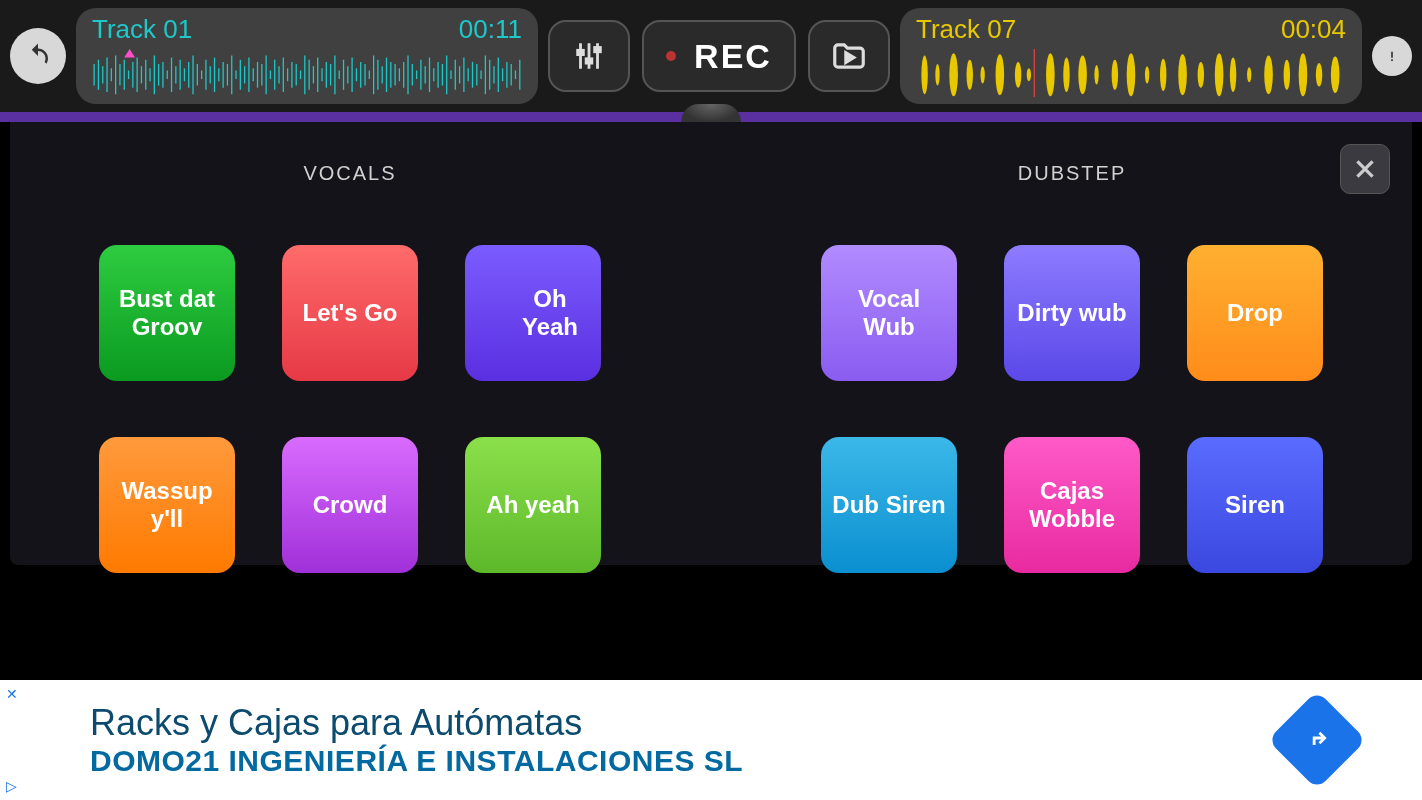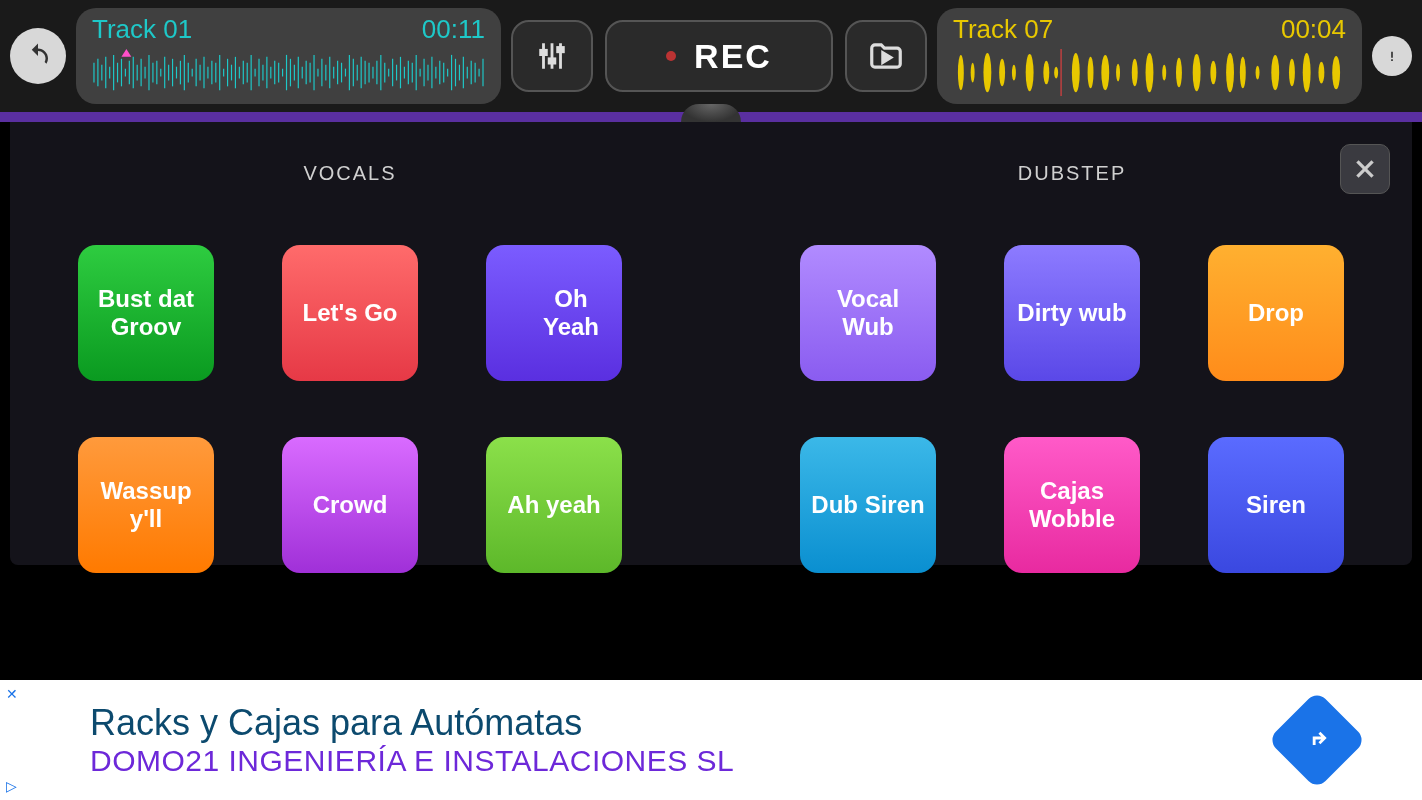--- a/index.html
+++ b/index.html
@@ -67,21 +67,21 @@
       border: 2px solid #555;
       border-radius: 18px;
       height: 72px;
       display: flex;
       align-items: center;
       justify-content: center;
       cursor: pointer;
     }
     .mixer-btn { width: 82px; }
     .rec-btn {
-      width: 228px;
+      width: 154px;
       gap: 18px;
       padding: 0 20px;
     }
     .rec-dot {
       width: 10px;
       height: 10px;
       border-radius: 50%;
       background: #b33;
     }
     .rec-text {
@@ -170,21 +170,21 @@
       color: #d0d0d0;
       font-size: 20px;
       letter-spacing: 2px;
       margin-bottom: 60px;
       margin-top: 10px;
     }
     .pad-grid {
       display: grid;
       grid-template-columns: repeat(3, 136px);
       grid-template-rows: repeat(2, 136px);
-      gap: 56px 68px;
+      gap: 56px 47px;
     }
     .pad {
       border-radius: 18px;
       display: flex;
       align-items: center;
       justify-content: center;
       text-align: center;
       color: #fff;
       font-size: 24px;
       font-weight: 700;
@@ -232,22 +232,22 @@
       padding: 0 30px 0 90px;
     }
     .ad-text { flex: 1; }
     .ad-title {
       font-size: 36px;
       color: #0c4a6e;
       font-weight: 400;
     }
     .ad-sub {
       font-size: 30px;
-      color: #6d28d9;
-      font-weight: 400;
+      color: #0369a1;
+      font-weight: 700;
       letter-spacing: 0.5px;
     }
     .ad-arrow {
       width: 70px;
       height: 70px;
       background: #1a73e8;
       transform: rotate(45deg);
       border-radius: 12px;
       display: flex;
       align-items: center;

